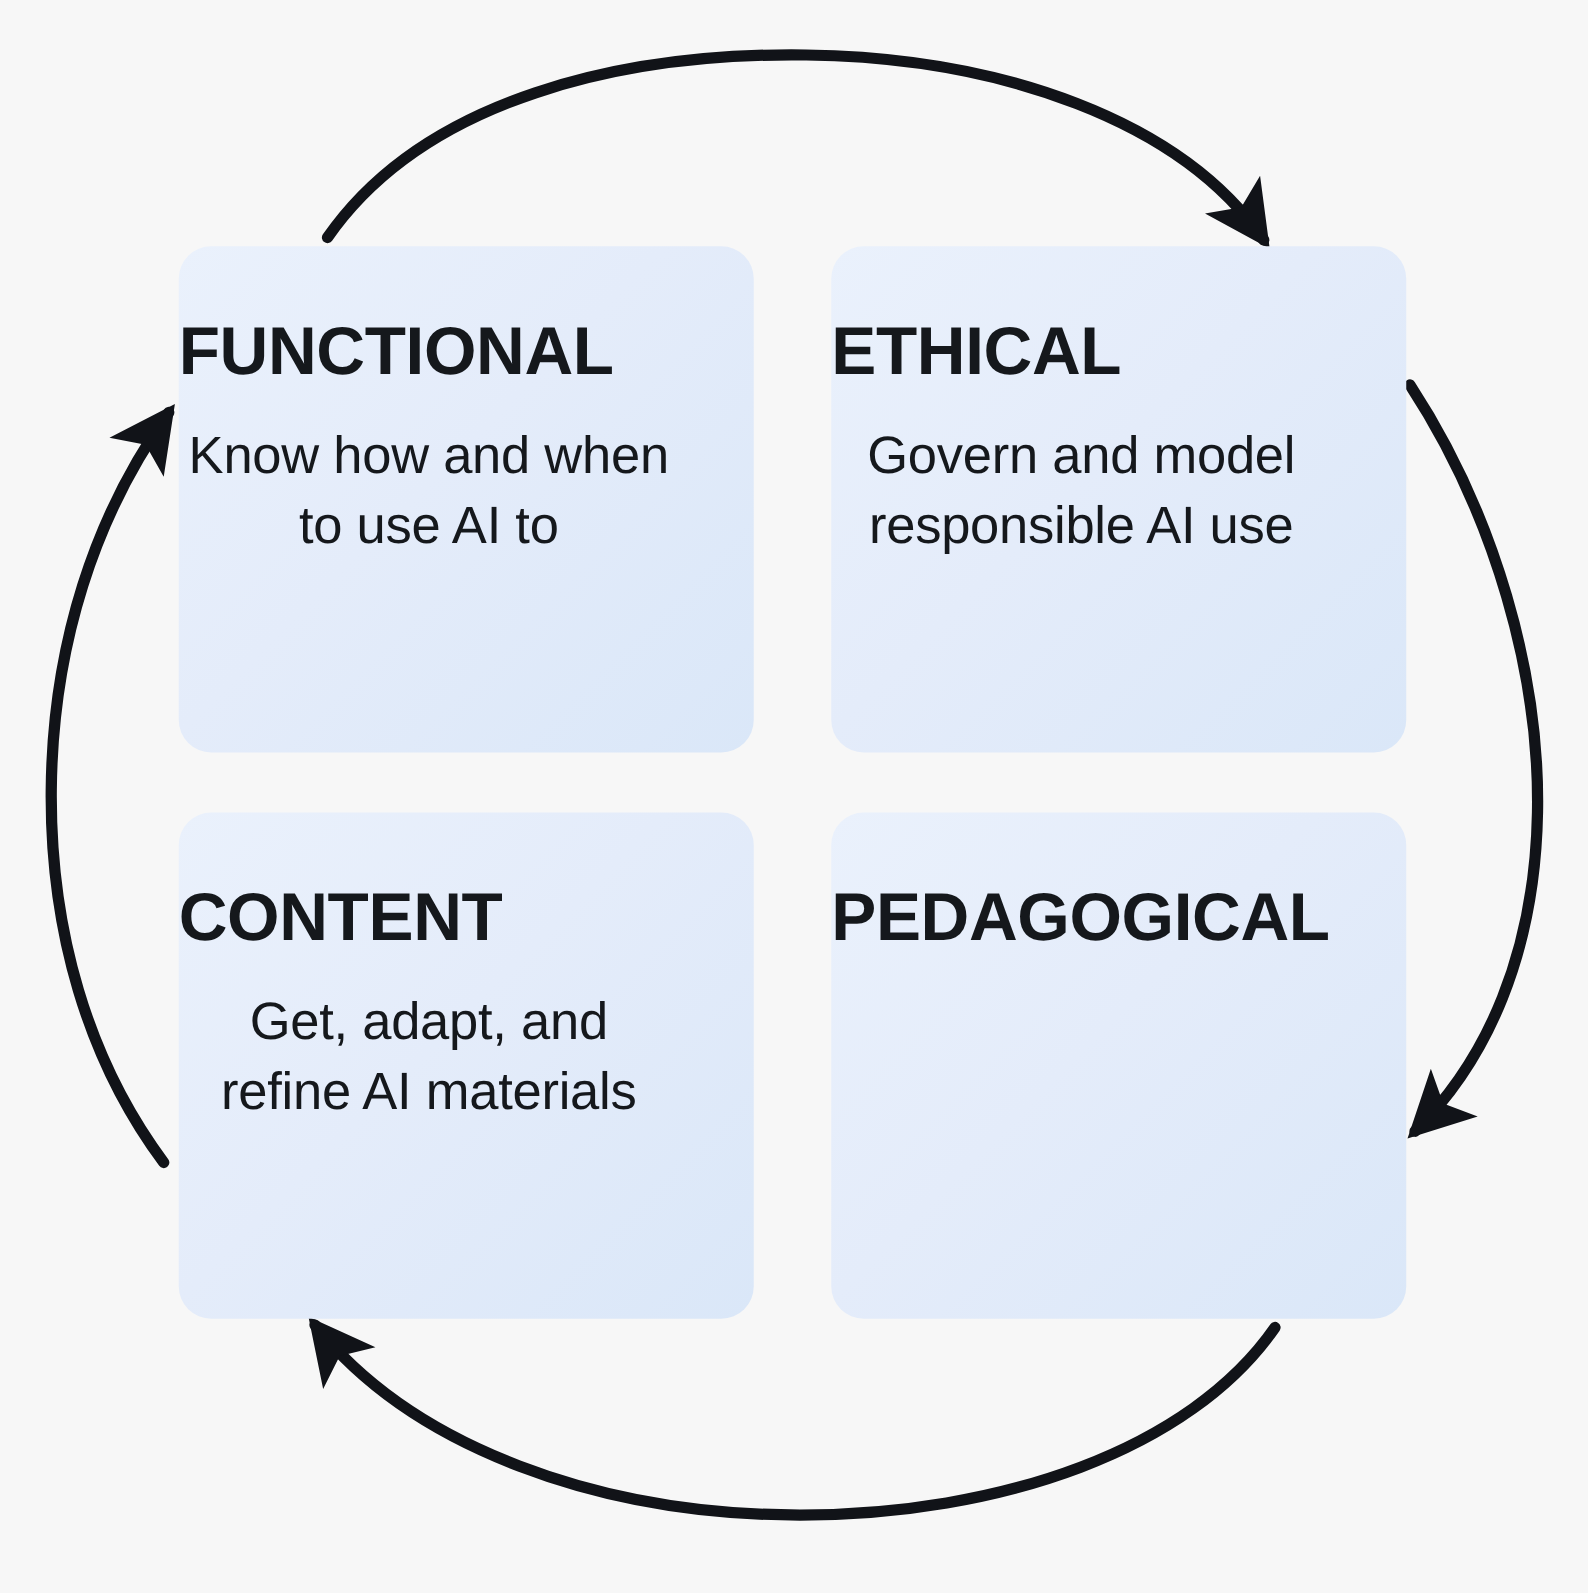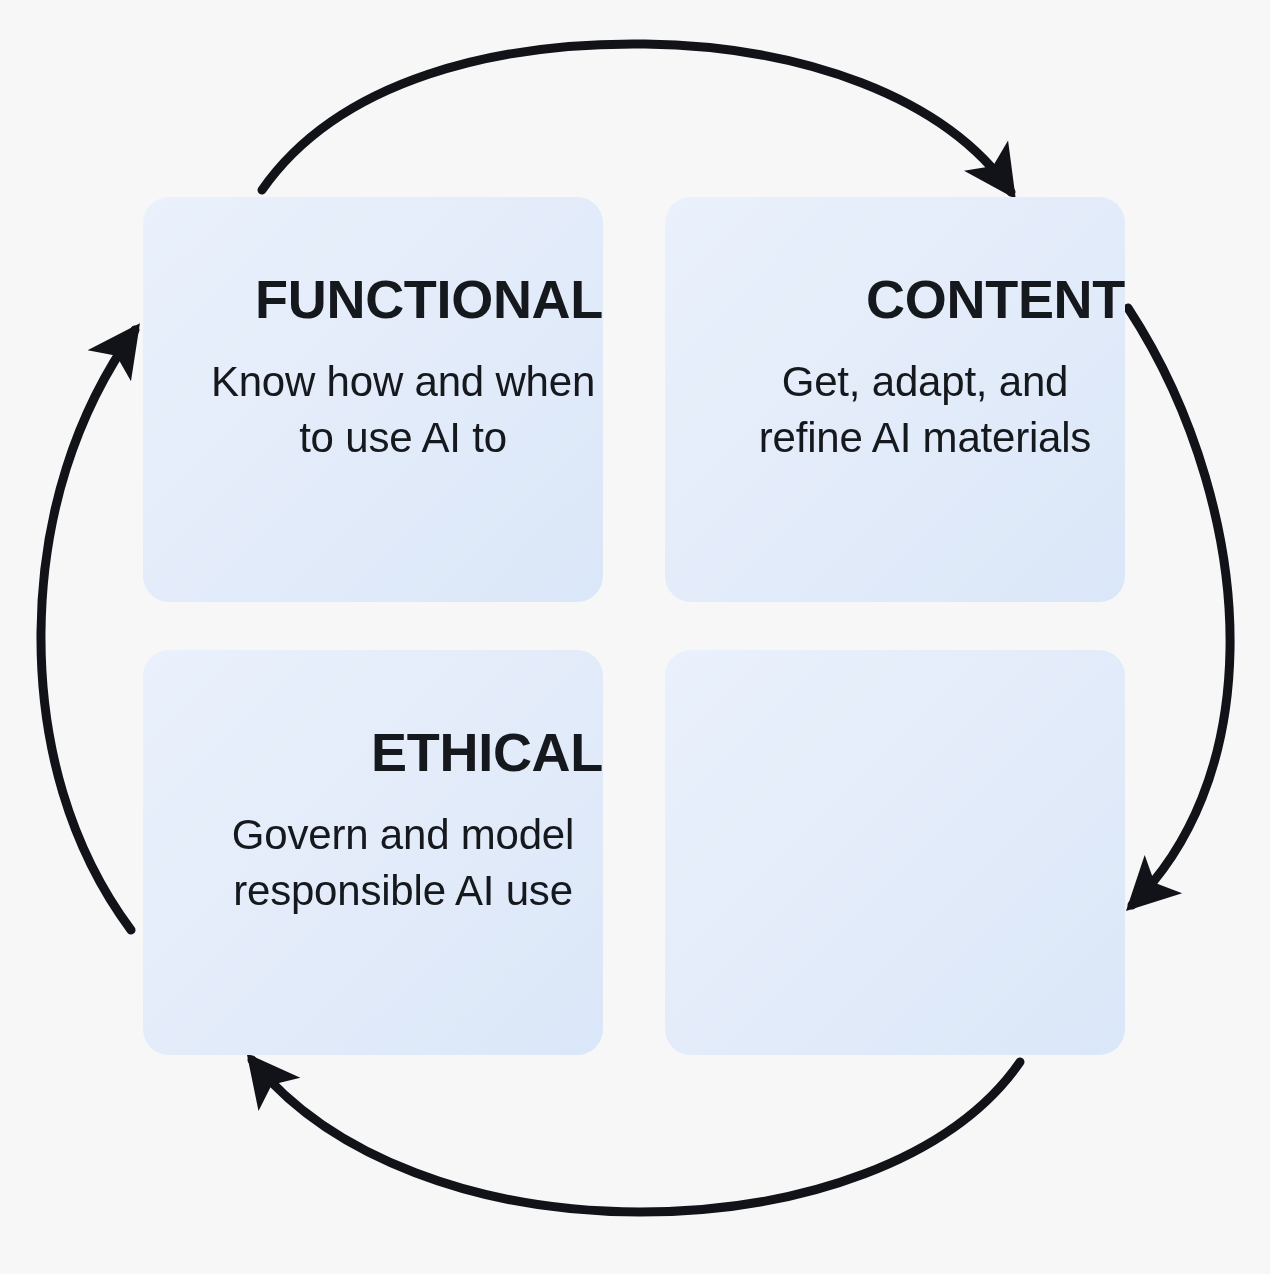--- a/index.html
+++ b/index.html
@@ -38,22 +38,22 @@
     grid-template-rows: 405px 405px;
     column-gap: 62px;
     row-gap: 48px;
   }
   .card {
     position: relative;
     border-radius: 26px;
     background: linear-gradient(135deg, #eaf1fc 0%, #e4ecfa 45%, #dae7f8 100%);
     display: flex;
     flex-direction: column;
-    align-items: flex-end;
-    padding-top: 74px;
+    align-items: flex-start;
+    padding-top: 56px;
     box-sizing: border-box;
   }
   .card-title {
     font-size: 54px;
     font-weight: bold;
     color: #15181c;
     letter-spacing: -0.3px;
     line-height: 1.05;
     text-align: center;
     margin: 0;
@@ -92,26 +92,27 @@
   </svg>
 
   <div class="quadrant-grid">
 
     <div class="card">
       <div class="card-title">FUNCTIONAL</div>
       <div class="card-desc">Know how and when to use AI to</div>
     </div>
 
     <div class="card">
+      <div class="card-title">ETHICAL</div>
+      <div class="card-desc">Govern and model responsible AI use</div>
+    </div>
+
+    <div class="card">
       <div class="card-title">CONTENT</div>
       <div class="card-desc">Get, adapt, and refine AI materials</div>
     </div>
 
     <div class="card">
-      <div class="card-title">ETHICAL</div>
-      <div class="card-desc">Govern and model responsible AI use</div>
-    </div>
-
-    <div class="card">
+      <div class="card-title">PEDAGOGICAL</div>
     </div>
 
   </div>
 </div>
 
 </body></html>

